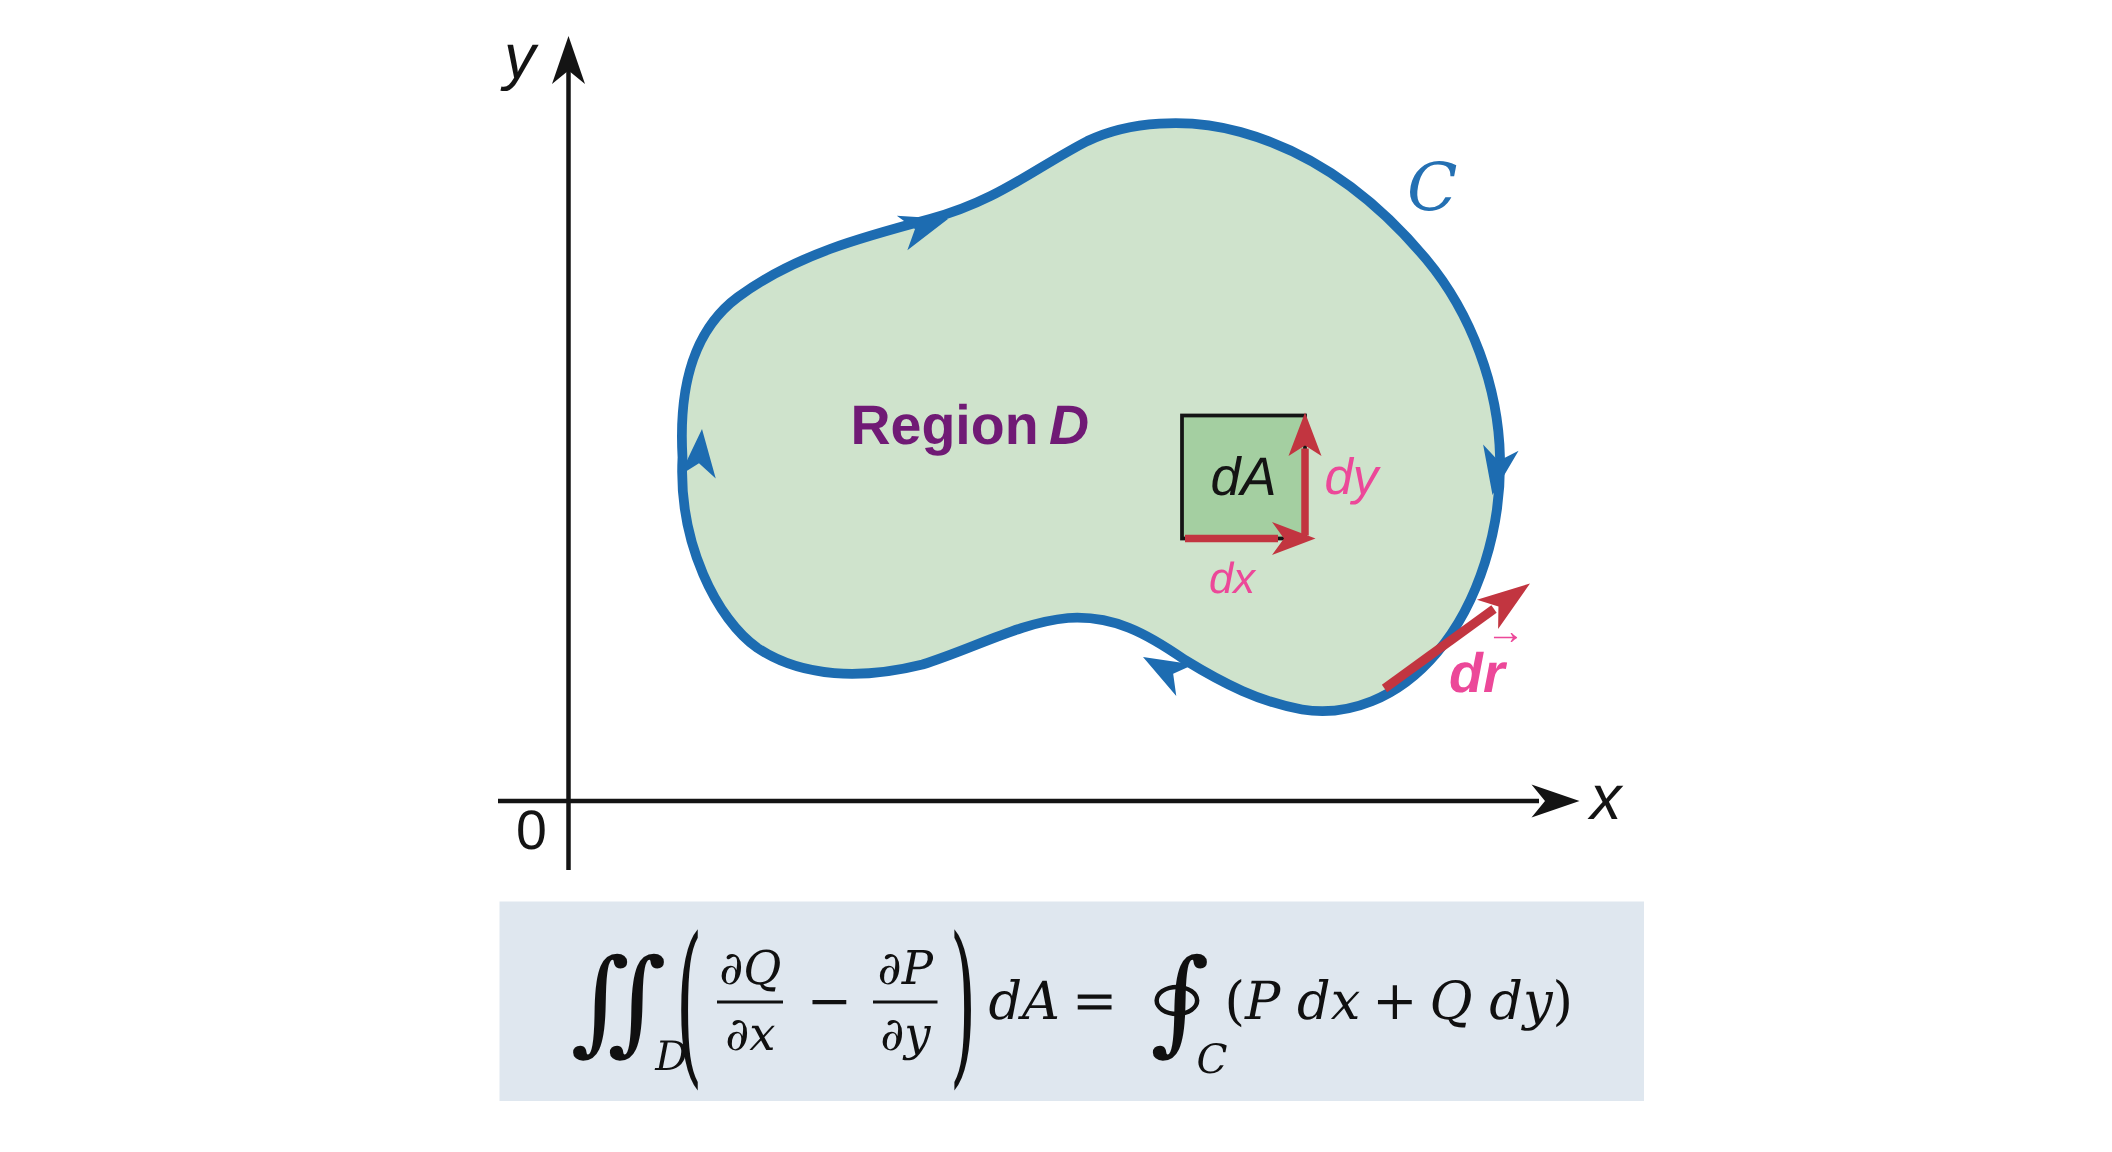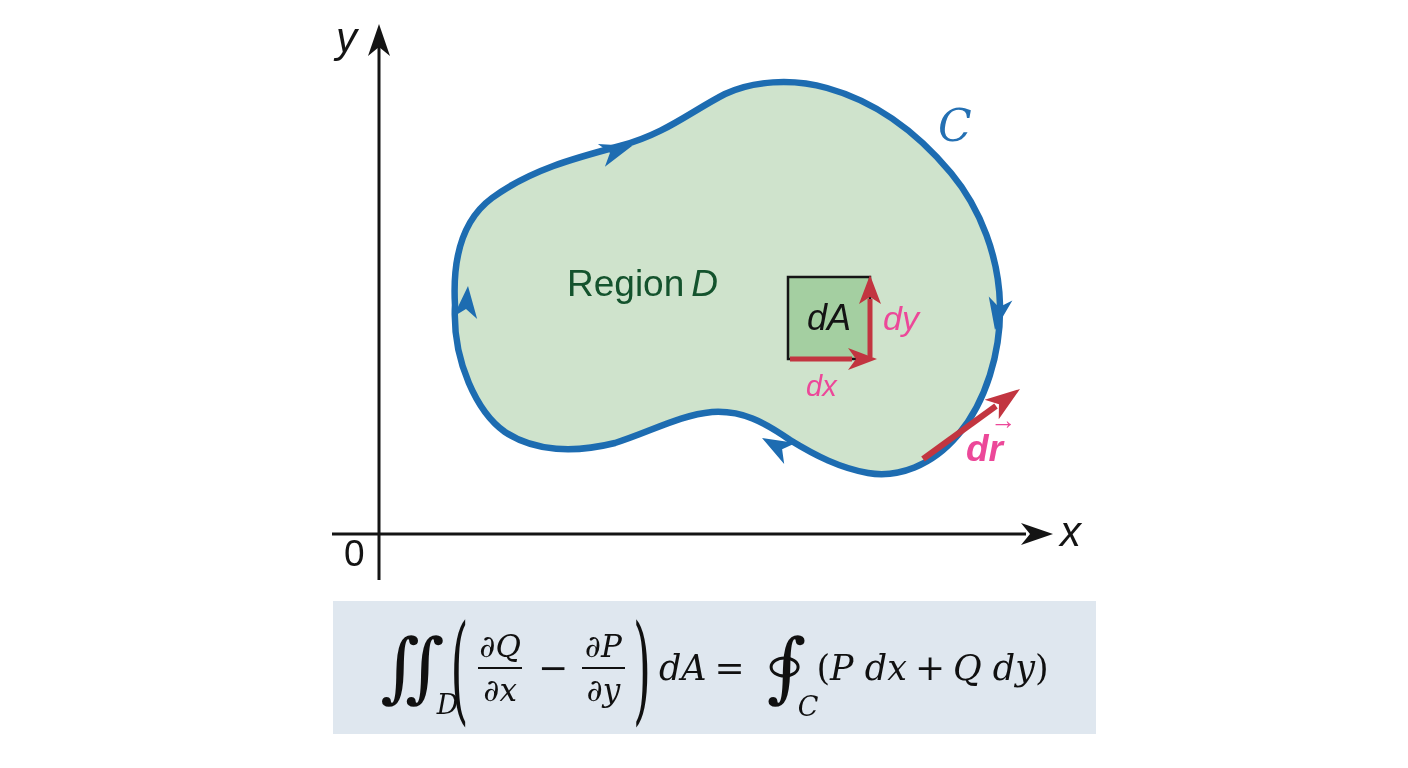--- a/index.html
+++ b/index.html
@@ -8,21 +8,21 @@
     width:1408px;height:768px;
     background:#ffffff;
     overflow:hidden;
     font-family:"Liberation Sans","DejaVu Sans",sans-serif;
     color:#141414;
   }
   .stage svg{position:absolute;left:0;top:0;}
   .lbl{position:absolute;white-space:nowrap;}
   .axis-lbl{font-size:42px;font-style:italic;color:#141414;}
   .origin-lbl{font-size:37px;color:#141414;}
-  .region-lbl{font-size:37px;color:#14532d;left:567px;top:263px;}
+  .region-lbl{font-size:37px;color:#701a75;left:567px;top:263px;font-weight:bold;}
   .region-lbl .var{font-style:italic;margin-left:7px;}
   .curve-lbl{
     font-family:"DejaVu Serif","Liberation Serif",serif;
     font-style:italic;font-size:44px;color:#2470b3;
     left:938px;top:100px;
   }
   .da-lbl{font-size:36px;font-style:italic;color:#141414;left:795px;top:297px;width:68px;text-align:center;}
   .red{color:#ec4899;}
   .dy-lbl{font-size:34px;font-style:italic;left:883px;top:299px;}
   .dx-lbl{font-size:29px;font-style:italic;left:806px;top:370px;}

